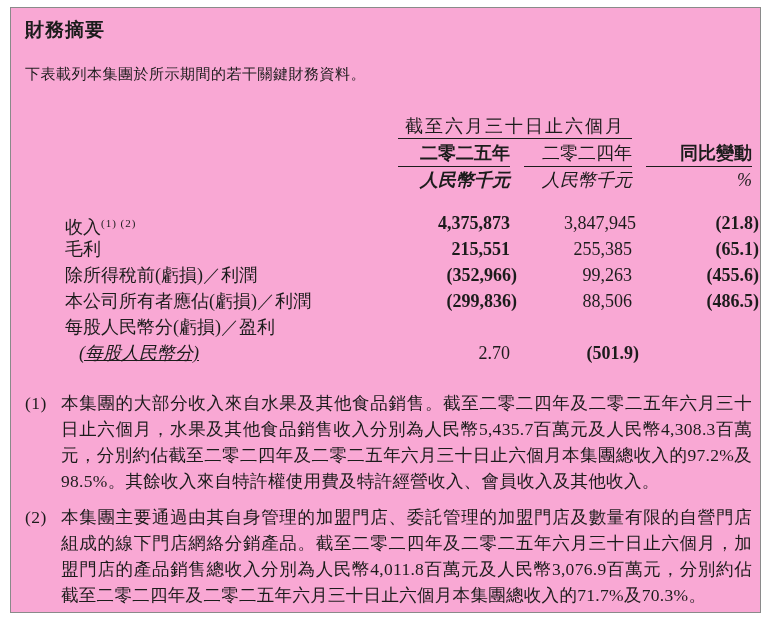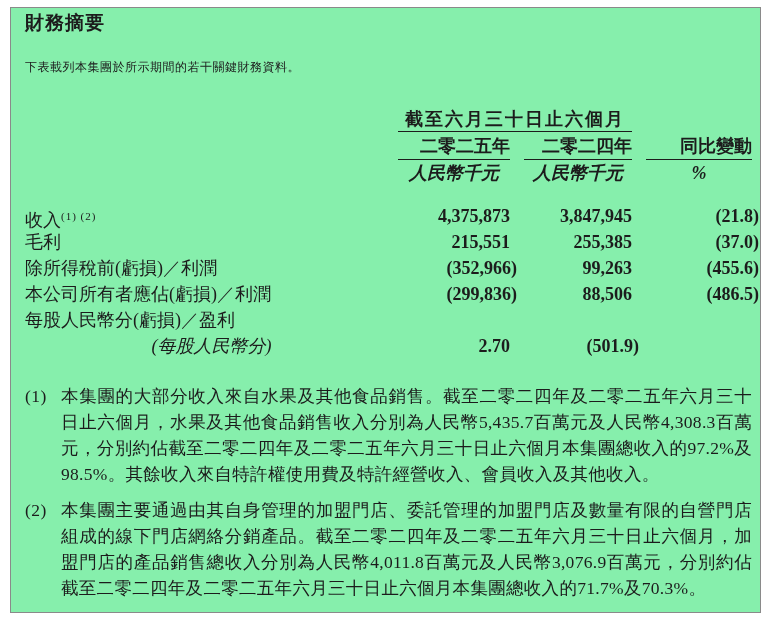--- a/index.html
+++ b/index.html
@@ -6,61 +6,61 @@
   html, body { background: #ffffff; }
   body {
     width: 777px; height: 631px; position: relative;
     font-family: "Liberation Serif", "DejaVu Serif", serif;
     color: #1c1c1c;
   }
   .panel {
     position: absolute; left: 10px; top: 7px;
     width: 751px; height: 606px;
     border: 1.5px solid #8a8a8a;
-    background: #86efac;
-    padding: 3px 8px 6px 14px;
+    background: #f9a8d4;
+    padding: 10px 8px 6px 14px;
     overflow: hidden;
   }
   .title {
     font-size: 19px; font-weight: bold; line-height: 24px;
     letter-spacing: 1px;
   }
   .intro {
-    margin-top: 20px; font-size: 12px; line-height: 25px;
+    margin-top: 20px; font-size: 15px; line-height: 25px;
     letter-spacing: 0.5px;
   }
   
   .fin-table { margin-top: 28px; font-size: 18px; }
   .trow {
     display: grid;
     grid-template-columns: 1fr 112px 108px 106px;
     column-gap: 14px;
     align-items: end;
   }
   .cell { line-height: 26px; }
-  .num  { text-align: right; white-space: nowrap; font-weight: bold; }
+  .num  { text-align: right; white-space: nowrap; }
   .num.hang { margin-right: -7px; }
   .b    { font-weight: bold; }
-  .i    { font-style: italic; text-align: center; }
+  .i    { font-style: italic; }
   .period-row { height: 24px; }
   .period-span {
     grid-column: 2 / 4;
-    text-align: center; font-weight: bold;
+    text-align: center; font-weight: normal;
     border-bottom: 1.5px solid #1c1c1c;
     letter-spacing: 2px; line-height: 23px;
     white-space: nowrap;
   }
   .year-row { height: 28px; }
   .year-row .num { border-bottom: 1.5px solid #1c1c1c; line-height: 26px; }
   .units-row { height: 25px; }
   .units-row .num { line-height: 24px; }
   .body-rows { margin-top: 18px; }
-  .body-rows .cell { line-height: 26px; height: 26px; }
+  .body-rows .cell { line-height: 26px; height: 26px; margin-left: 40px; }
   .label-cell { white-space: nowrap; }
-  .indent { padding-left: 14px; }
+  .indent { padding-left: 14px; text-decoration: underline; }
   .sup { font-size: 11px; vertical-align: 6px; letter-spacing: 1px; }
   
   .footnotes { margin-top: 24px; }
   .footnote {
     display: grid; grid-template-columns: 36px 1fr;
     font-size: 17.5px; line-height: 26px;
   }
   .footnote + .footnote { margin-top: 10px; }
   .fn-text { text-align: justify; text-justify: inter-ideograph; letter-spacing: 0.3px; }
   .fn-marker { letter-spacing: 0.5px; }
@@ -102,21 +102,21 @@
         <div class="cell label-cell"><span>收入</span><span class="sup">(1) (2)</span></div>
         <div class="cell num b">4,375,873</div>
         <div class="cell num">3,847,945</div>
         <div class="cell num b hang">(21.8)</div>
       </div>
 
       <div class="trow">
         <div class="cell label-cell">毛利</div>
         <div class="cell num b">215,551</div>
         <div class="cell num">255,385</div>
-        <div class="cell num b hang">(37.0)</div>
+        <div class="cell num b hang">(65.1)</div>
       </div>
 
       <div class="trow">
         <div class="cell label-cell">除所得稅前(虧損)／利潤</div>
         <div class="cell num b hang">(352,966)</div>
         <div class="cell num">99,263</div>
         <div class="cell num b hang">(455.6)</div>
       </div>
 
       <div class="trow">

